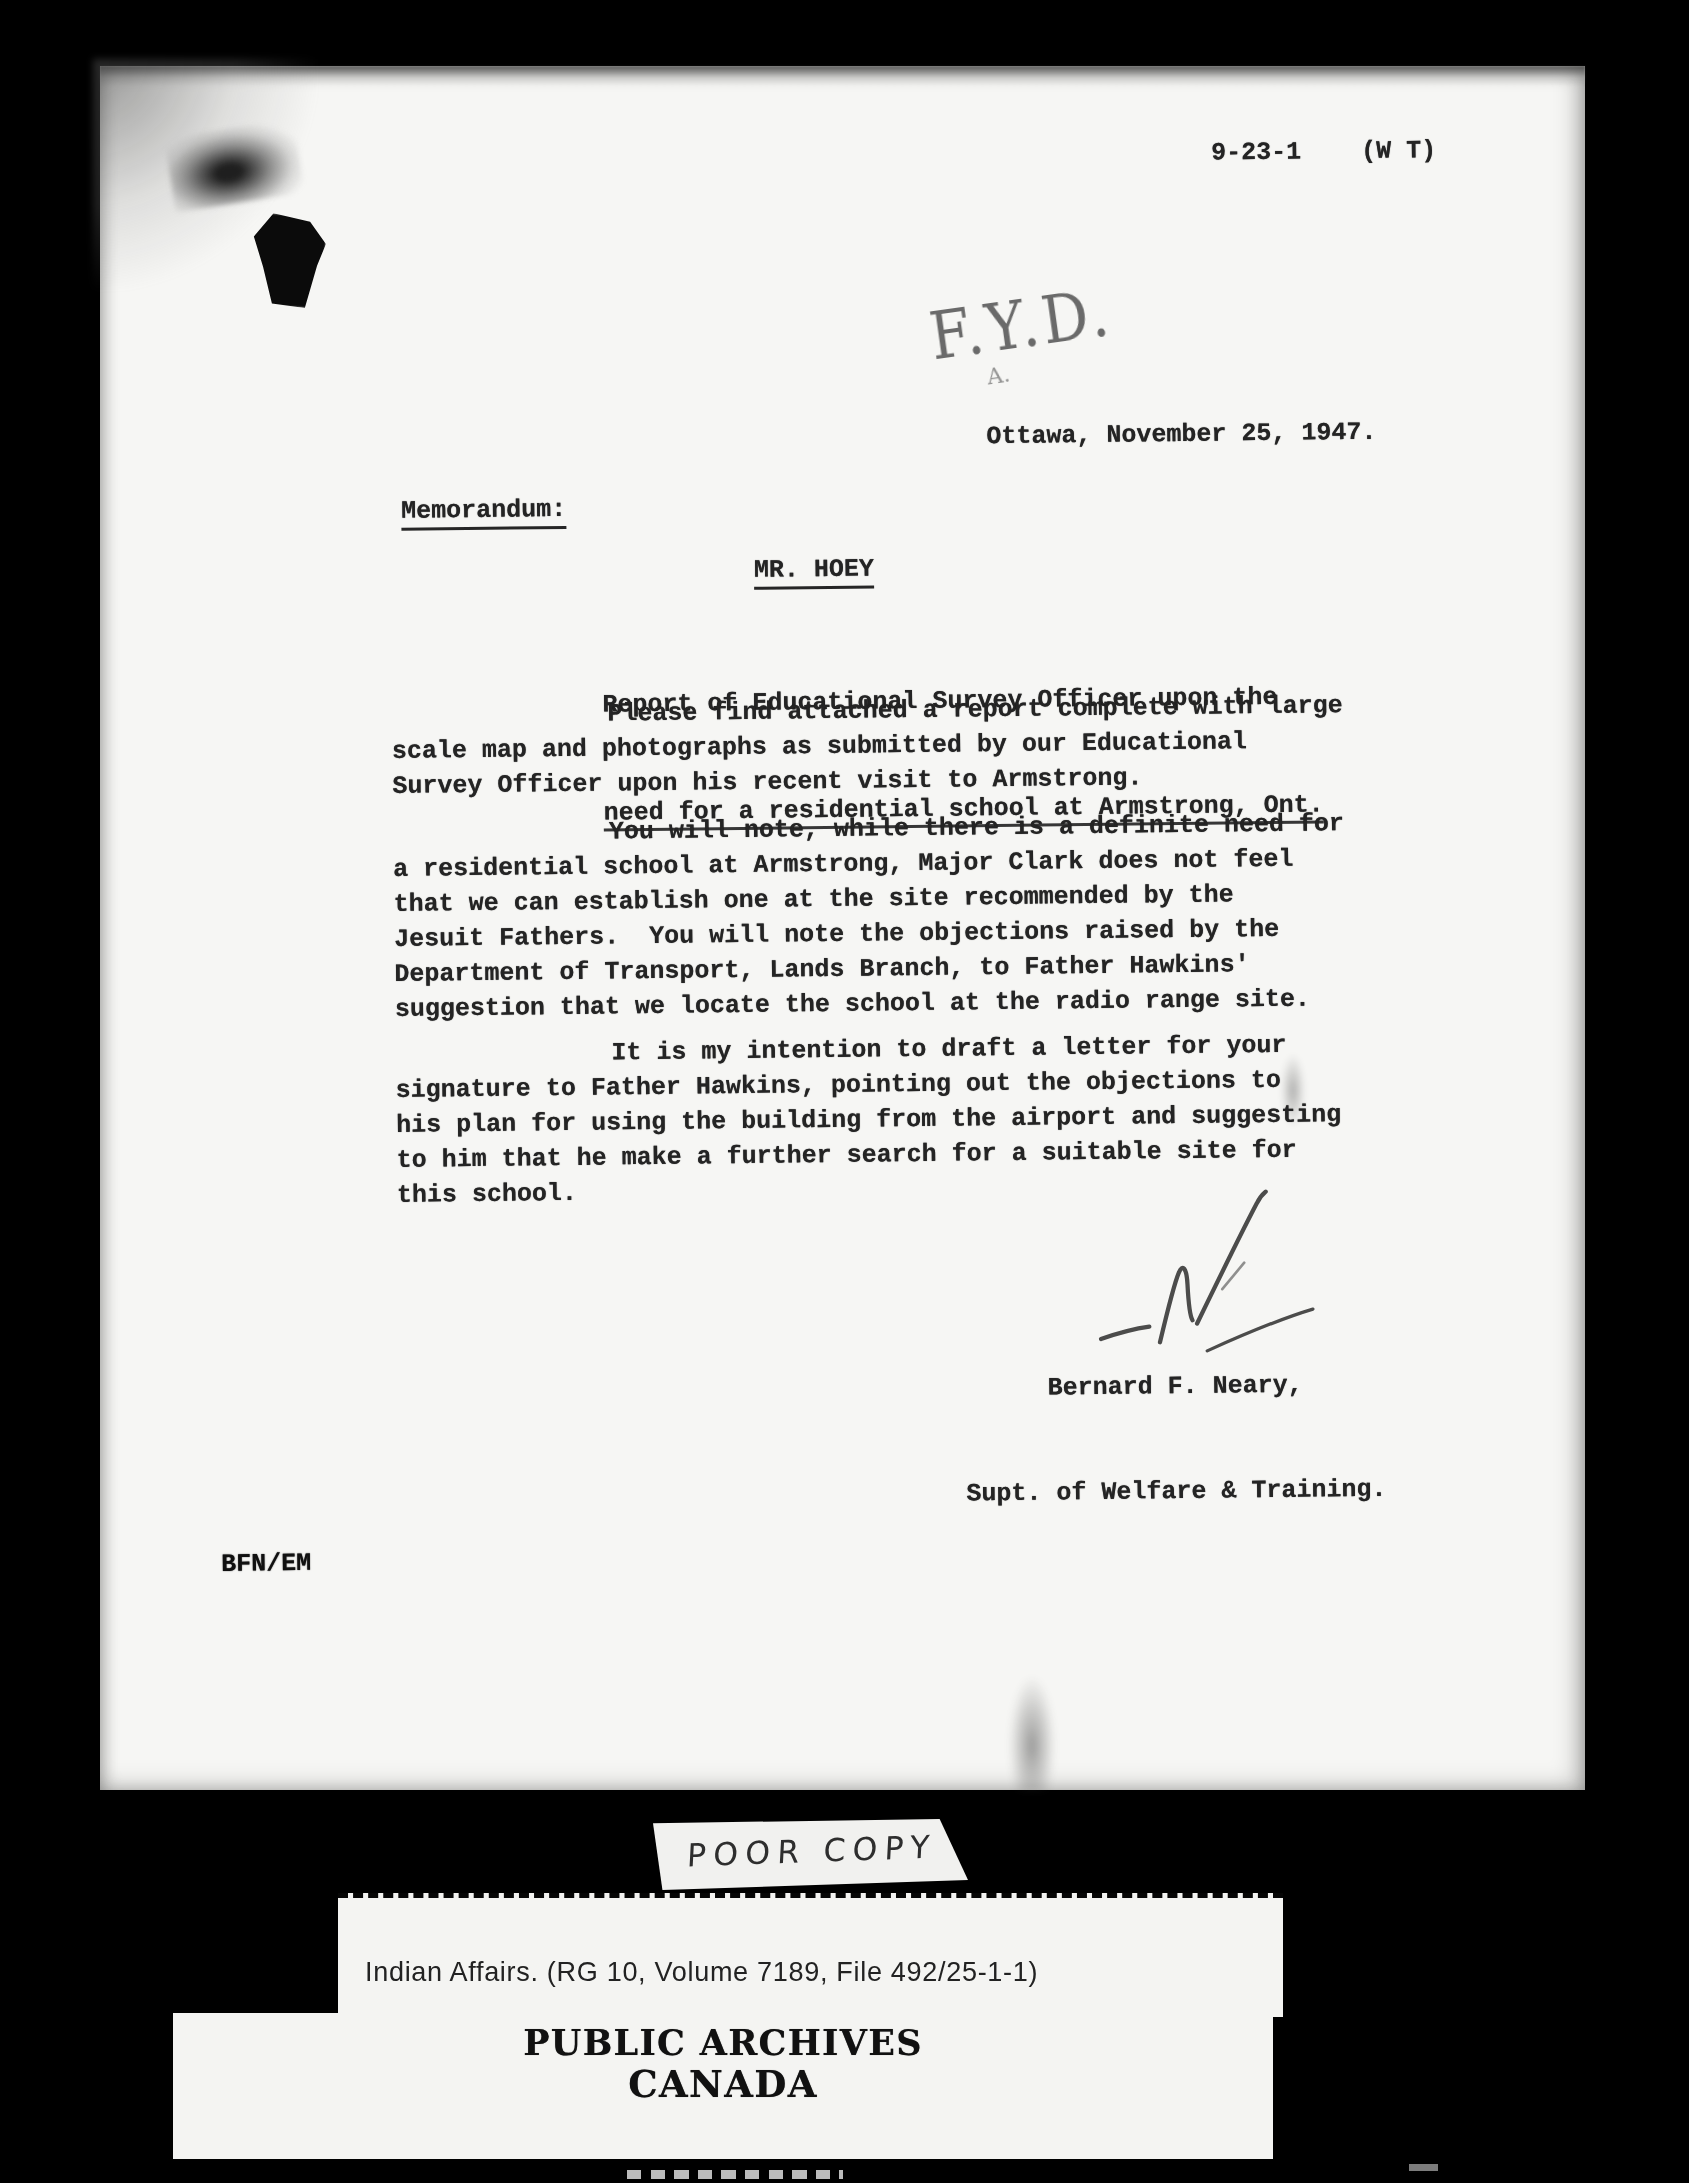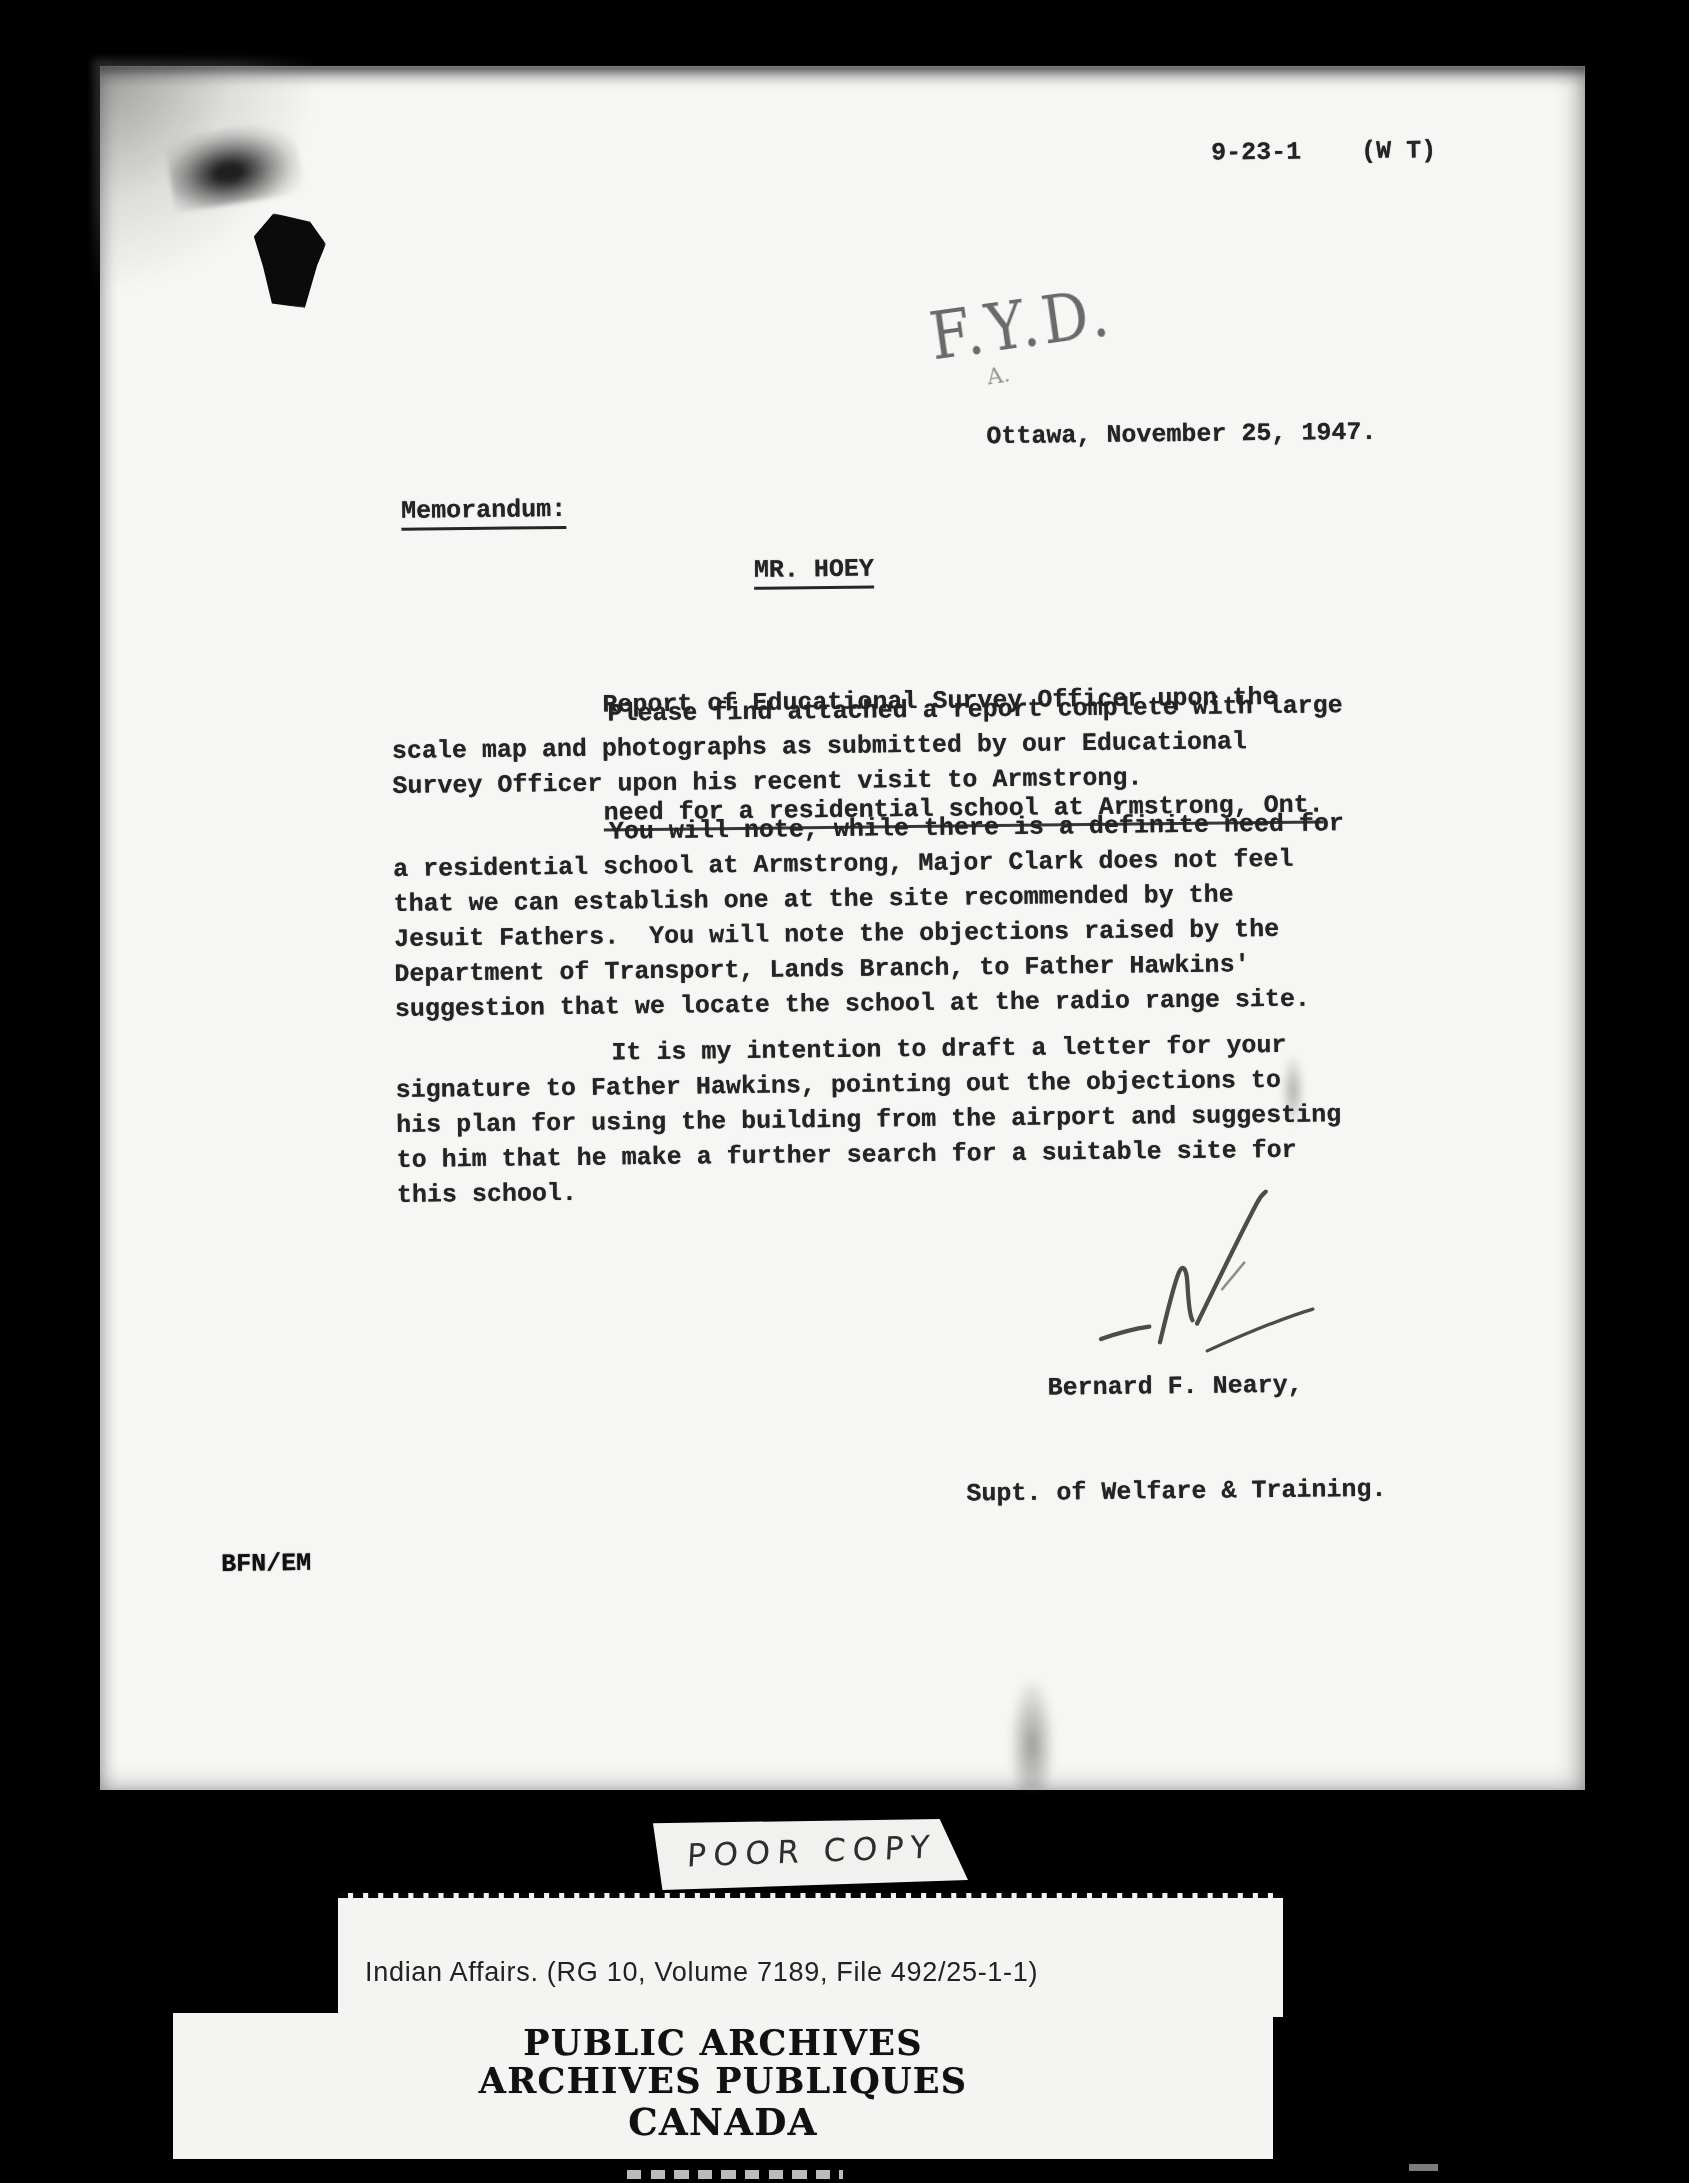--- a/index.html
+++ b/index.html
@@ -155,21 +155,20 @@
   <div id="poor-copy-slip">
     <div id="poor-copy-text">POOR COPY</div>
   </div>
 
   <div id="citation-strip">
     <div id="citation-text">Indian Affairs. (RG 10, Volume 7189, File 492/25-1-1)</div>
   </div>
 
   <div id="archives-strip">
     <div class="arch-line" id="arch-line-0">PUBLIC ARCHIVES</div>
-    <div class="arch-line" id="arch-line-1">ARCHIVES PUBLIQUES</div>
     <div class="arch-line" id="arch-line-2">CANADA</div>
   </div>
 
   <div id="bottom-dashes"></div>
   <div id="bottom-dash-right"></div>
 
 </div>
 
 
 </body></html>

